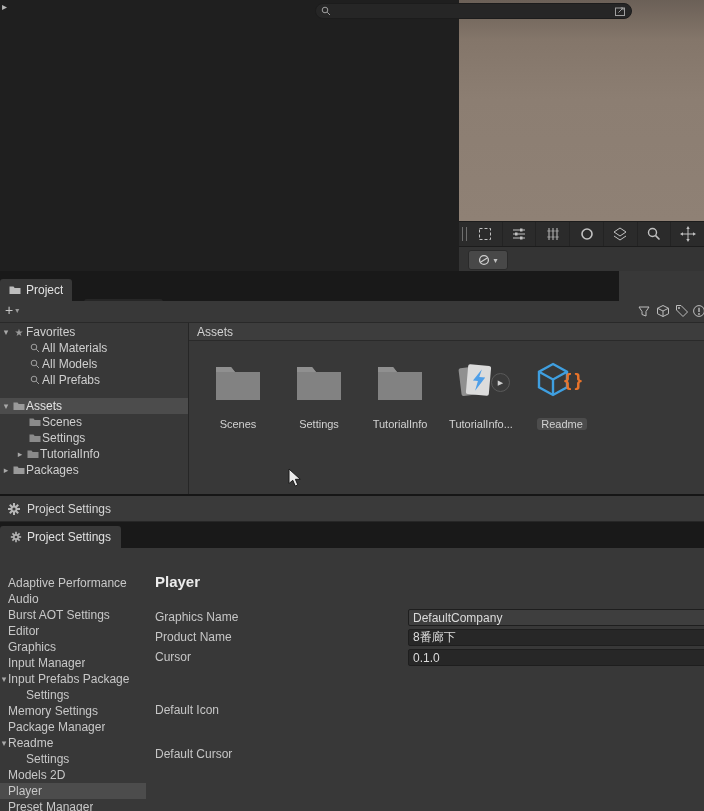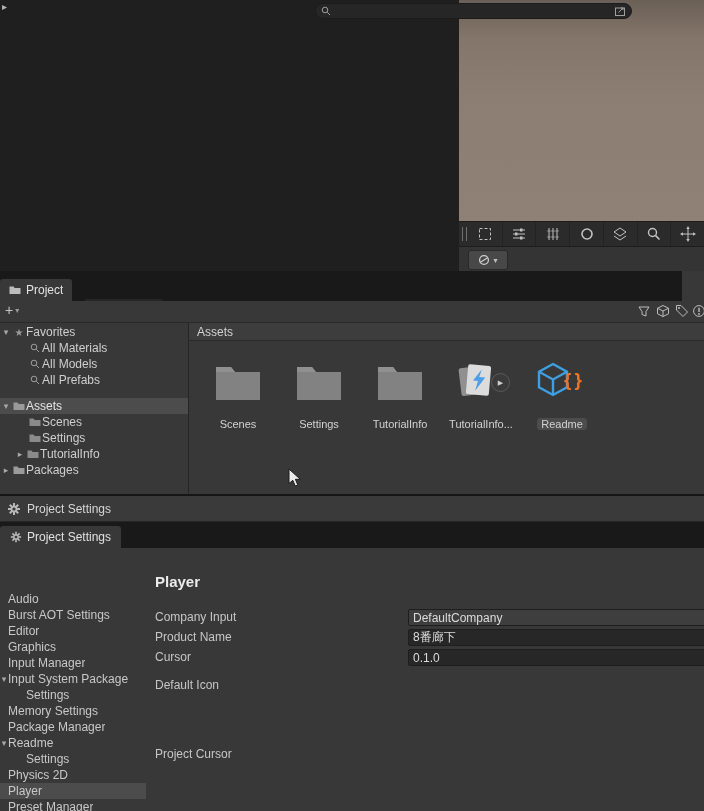--- a/index.html
+++ b/index.html
@@ -21,21 +21,21 @@
     box-sizing:border-box; display:flex; align-items:stretch; }
   .vp-handle { width:10px; display:flex; align-items:center; justify-content:center; }
   .vp-handle i { display:block; width:3px; height:14px; border-left:1px solid #6e6e6e; border-right:1px solid #6e6e6e; }
   .vp-cell { flex:1; display:flex; align-items:center; justify-content:center; border-left:1px solid #232323; cursor:default; }
   .vp-strip { position:absolute; left:459px; top:247px; width:245px; height:24px; background:#343434; }
   .gizmo-btn { position:absolute; left:9px; top:3px; width:38px; height:18px; background:#484848;
     border:1px solid #2a2a2a; border-radius:3px; display:flex; align-items:center; justify-content:center; gap:3px; }
   .gizmo-caret { font-size:8px; color:#c0c0c0; }
 
   
-  .tabbar { position:absolute; left:0; top:271px; width:682px; height:30px; background:#191919; }
+  .tabbar { position:absolute; left:0; top:271px; width:619px; height:30px; background:#191919; }
   .tab { position:absolute; height:22px; top:8px; display:flex; align-items:center; gap:5px;
     padding:0 9px; box-sizing:border-box; border-radius:3px 3px 0 0; white-space:nowrap; }
   .tab-active { background:#383838; color:#e2e2e2; }
   .tab-idle { background:#262626; color:#b5b5b5;margin-top:20px; }
 
   
   .proj-toolbar { position:absolute; left:0; top:301px; width:704px; height:22px; background:#383838;
     border-bottom:1px solid #292929; box-sizing:border-box; }
   .plus-ctl { position:absolute; left:5px; top:2px; display:flex; align-items:center; gap:2px; color:#c6c6c6; }
   .plus-glyph { font-size:14px; line-height:14px; }
@@ -411,79 +411,82 @@
           </g>
           <circle cx="7" cy="7" r="3.4" fill="#b0b0b0"></circle>
           <circle cx="7" cy="7" r="1.6" fill="#383838"></circle>
         </svg>
       <span class="lbl">Project Settings</span>
     </span>
   </div>
 
   <div class="ps-content">
 
+    <div class="cat-row" style="top:27px">
+        <span class="lbl">Adaptive Performance</span>
+      </div>
     <div class="cat-row" style="top:59px">
         <span class="lbl">Burst AOT Settings</span>
       </div>
     <div class="cat-row" style="top:43px">
         <span class="lbl">Audio</span>
       </div>
     <div class="cat-row" style="top:75px">
         <span class="lbl">Editor</span>
       </div>
     <div class="cat-row" style="top:107px">
         <span class="lbl">Input Manager</span>
       </div>
     <div class="cat-row" style="top:91px">
         <span class="lbl">Graphics</span>
       </div>
     <div class="cat-row" style="top:123px;padding-left:0">
       <span class="caret">▾</span>
-      <span class="lbl">Input System Package</span>
+      <span class="lbl">Input Prefabs Package</span>
     </div>
     <div class="cat-row cat-child" style="top:139px">
         <span class="lbl">Settings</span>
       </div>
     <div class="cat-row" style="top:155px">
         <span class="lbl">Memory Settings</span>
       </div>
     <div class="cat-row" style="top:171px">
         <span class="lbl">Package Manager</span>
       </div>
     <div class="cat-row" style="top:187px;padding-left:0">
       <span class="caret">▾</span>
       <span class="lbl">Readme</span>
     </div>
     <div class="cat-row cat-child" style="top:203px">
         <span class="lbl">Settings</span>
       </div>
     <div class="cat-row" style="top:219px">
-        <span class="lbl">Physics 2D</span>
+        <span class="lbl">Models 2D</span>
       </div>
     <div class="cat-row selected" style="top:235px">
         <span class="lbl">Player</span>
       </div>
     <div class="cat-row" style="top:251px">
         <span class="lbl">Preset Manager</span>
       </div>
   </div>
 
   <div class="ps-title">Player</div>
 
-  <div class="f-label" style="top:609px">Company Input</div>
+  <div class="f-label" style="top:609px">Graphics Name</div>
   <input class="field field-hi" style="top: 609px;" value="DefaultCompany">
 
   <div class="f-label" style="top:629px">Product Name</div>
   <input class="field" style="top: 629px;" value="8番廊下">
 
   <div class="f-label" style="top:649px">Cursor</div>
   <input class="field" style="top: 649px;" value="0.1.0">
 
-  <div class="f-label" style="top:677px">Default Icon</div>
-  <div class="f-label" style="top:746px">Project Cursor</div>
+  <div class="f-label" style="top:702px">Default Icon</div>
+  <div class="f-label" style="top:746px">Default Cursor</div>
 
   <span class="cursor">
     <svg width="14" height="20" viewBox="0 0 14 20">
         <path d="M1 1 L1 15.5 L4.8 12.3 L7.2 18 L9.8 16.9 L7.4 11.3 L12.3 11.3 Z" fill="#ececec" stroke="#1a1a1a" stroke-width="1"></path>
       </svg>
   </span>
 
 </div>
 
 </body></html>

